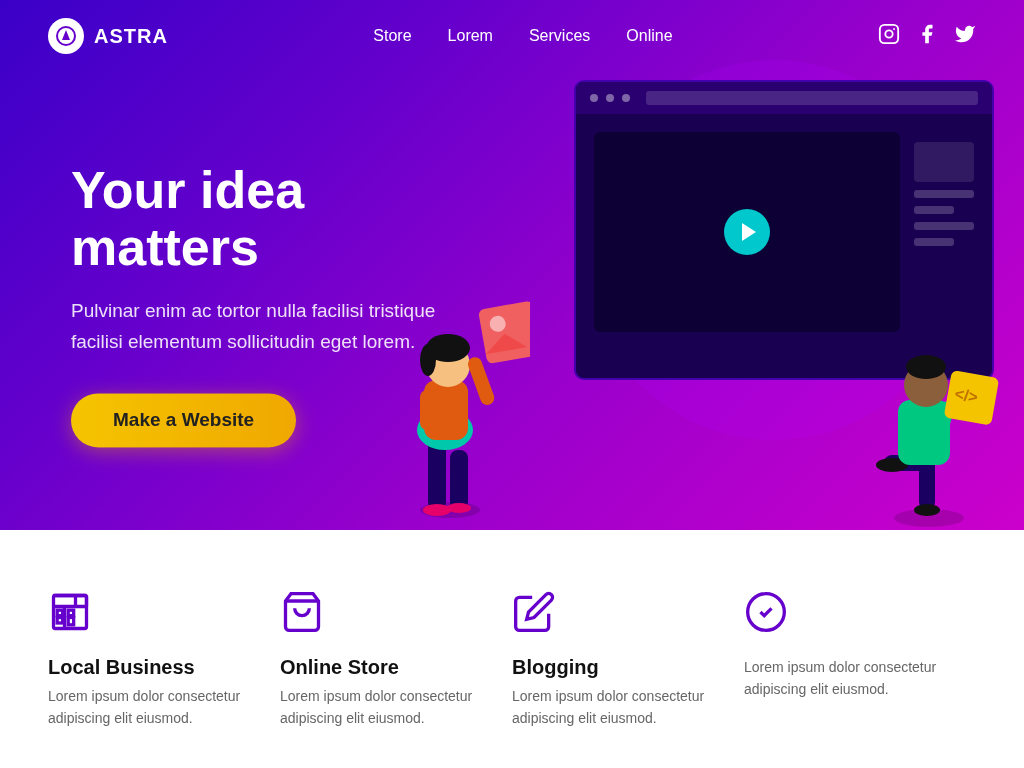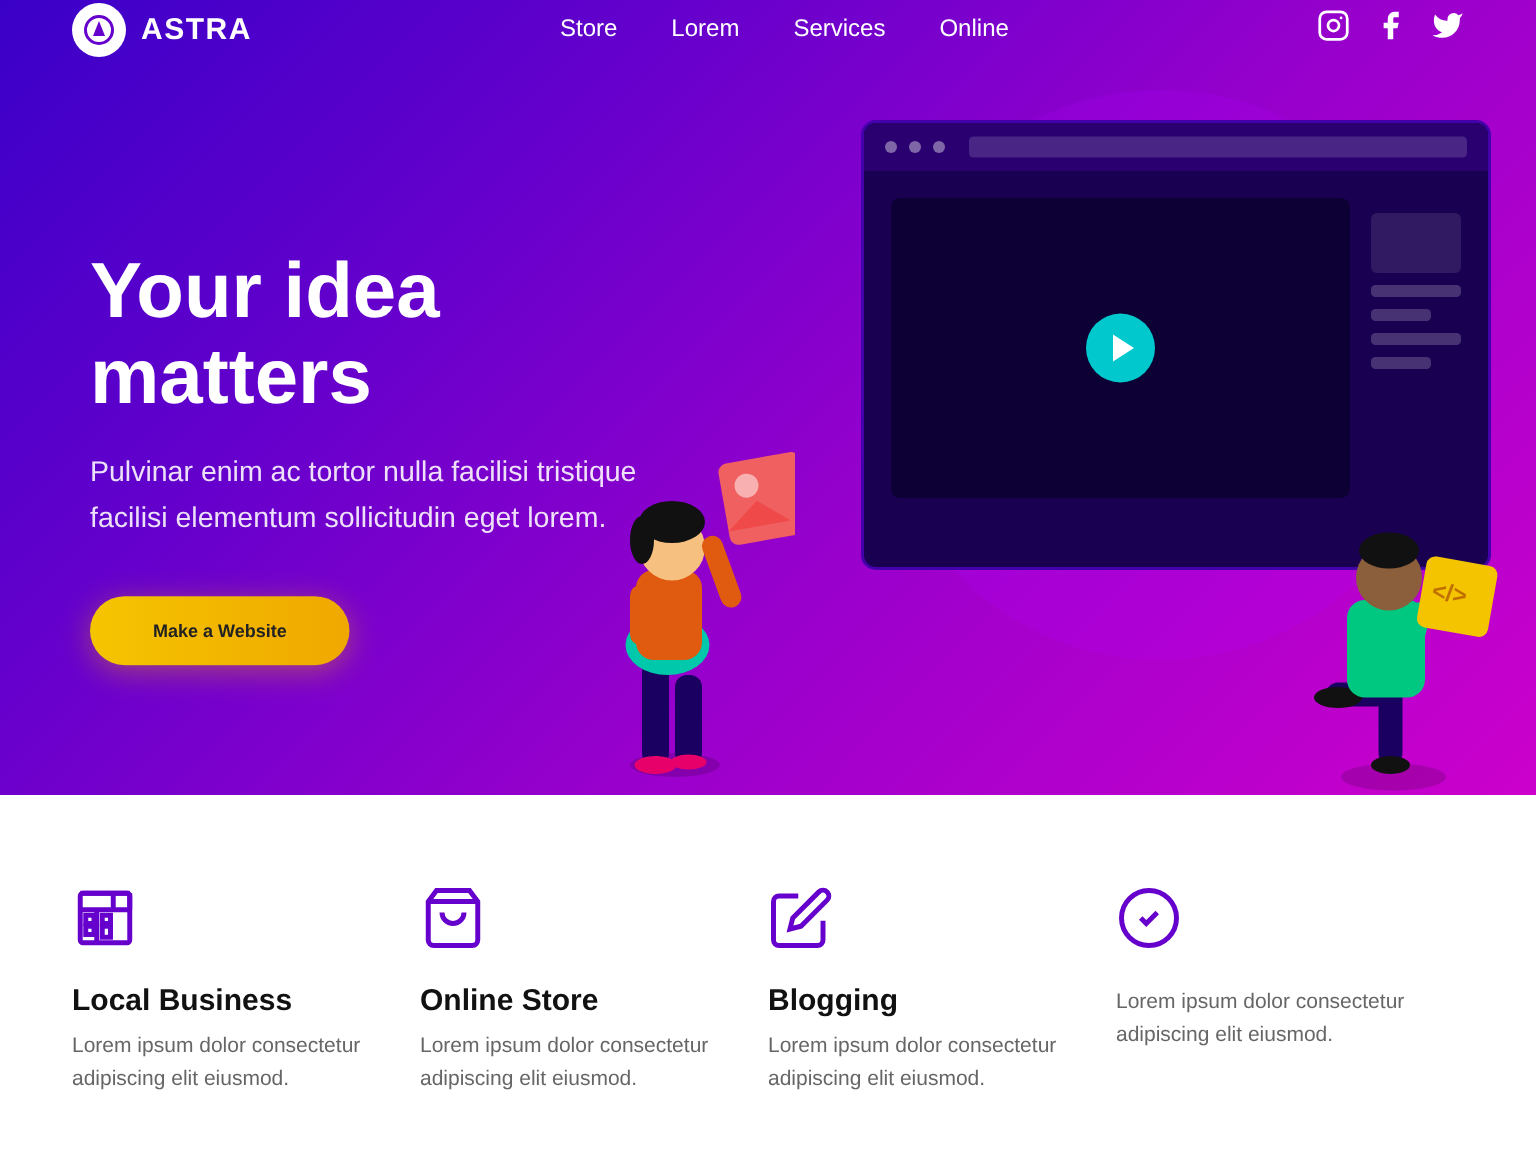--- a/index.html
+++ b/index.html
@@ -5,21 +5,21 @@
     * { margin: 0; padding: 0; box-sizing: border-box; }
     body { font-family: 'Segoe UI', Arial, sans-serif; background: #fff; width: 1024px; }
 
     
     .header {
       position: absolute;
       top: 0; left: 0; right: 0;
       display: flex;
       align-items: center;
       justify-content: space-between;
-      padding: 2px 48px;
+      padding: 18px 48px;
       z-index: 10;
     }
     .logo {
       display: flex;
       align-items: center;
       gap: 10px;
       color: #fff;
       font-weight: 700;
       font-size: 20px;
       letter-spacing: 1px;
@@ -90,21 +90,21 @@
       color: rgba(255,255,255,0.88);
       font-size: 19px;
       line-height: 1.6;
       margin-bottom: 36px;
       max-width: 370px;
     }
     .hero-btn {
       background: linear-gradient(90deg, #f5c400, #f0a800);
       color: #222;
       font-weight: 700;
-      font-size: 12px;
+      font-size: 19px;
       border: none;
       border-radius: 50px;
       padding: 16px 42px;
       cursor: pointer;
       box-shadow: 0 4px 20px rgba(240,168,0,0.4);
     }
 
     
     .browser-mockup {
       position: absolute;
@@ -276,21 +276,21 @@
       </span>
 
       <span class="social-icon">
         <svg width="22" height="22" viewBox="0 0 24 24" fill="#fff" stroke="none">
           <path d="M23 3a10.9 10.9 0 0 1-3.14 1.53 4.48 4.48 0 0 0-7.86 3v1A10.66 10.66 0 0 1 3 4s-4 9 5 13a11.64 11.64 0 0 1-7 2c9 5 20 0 20-11.5a4.5 4.5 0 0 0-.08-.83A7.72 7.72 0 0 0 23 3z"></path>
         </svg>
       </span>
     </div>
   </div>
 
-  <div class="hero-content" style="position:absolute; top:50%; transform:translateY(-50%); z-index:3;">
+  <div class="hero-content" style="position:absolute; top:50%; transform:translateY(-50%); z-index:3;margin-left:11px;">
     <h1 class="hero-title">Your idea matters</h1>
     <p class="hero-subtitle">Pulvinar enim ac tortor nulla facilisi tristique facilisi elementum sollicitudin eget lorem.</p>
     <button class="hero-btn">Make a Website</button>
   </div>
 
   <div class="hero-bg-circle"></div>
 
   <div class="browser-mockup">
     <div class="browser-bar">
       <div class="browser-dot"></div>

